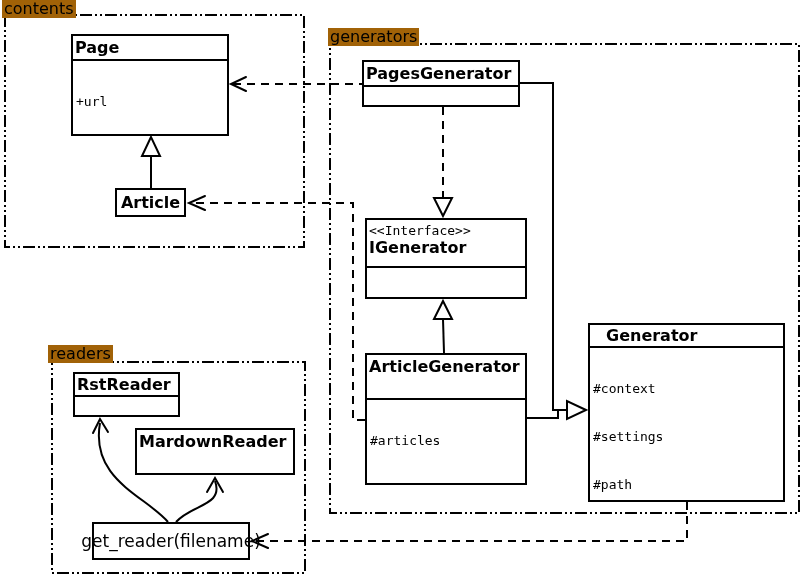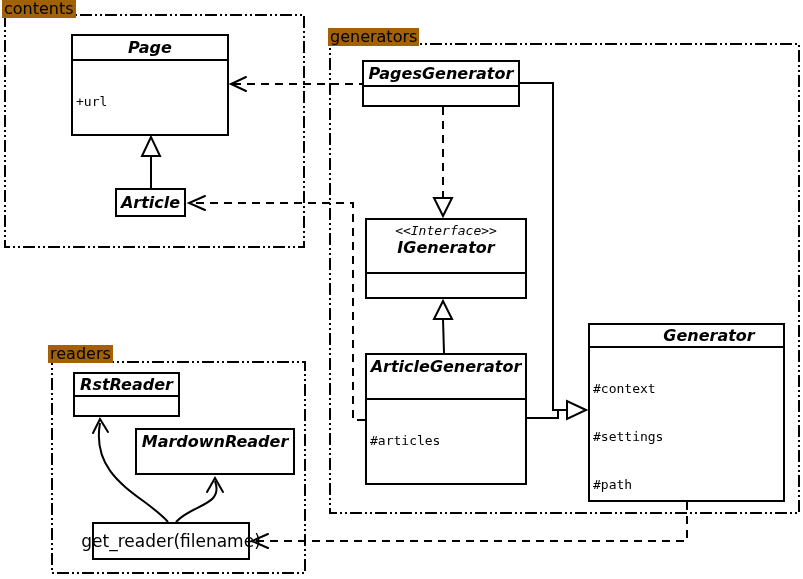--- a/index.html
+++ b/index.html
@@ -15,22 +15,22 @@
   .chev{fill:none;stroke:#000;stroke-width:2;stroke-linecap:round;}
   .pkg-label{
     position:absolute;z-index:3;background:#a16207;font-size:16px;line-height:18px;
     padding:0 2px;white-space:nowrap;
   }
   .cls{
     position:absolute;z-index:2;background:#fff;border:2px solid #000;
     box-sizing:border-box;display:flex;flex-direction:column;overflow:hidden;
   }
   .ct{
-    font-weight:bold;font-size:16px;line-height:19px;text-align:center;
-    padding:2px 2px;flex:none;font-style:italic;
+    font-weight:bold;font-size:16px;line-height:19px;text-align:left;
+    padding:2px 2px;flex:none;
   }
   .stereo{
     font-weight:normal;font-family:"DejaVu Sans Mono",monospace;
     font-size:13px;line-height:15px;
   }
   .sec{
     border-top:2px solid #000;padding:1px 3px;flex:none;
     font-family:"DejaVu Sans Mono",monospace;font-size:13px;line-height:16px;
     white-space:pre;
   }
@@ -120,21 +120,21 @@
   </div>
 
   <div class="cls" style="left:362px;top:60px;width:158px;height:47px;">
     <div class="ct">PagesGenerator</div>
     <div class="sec" style="flex:1;">
       
     </div>
   </div>
 
   <div class="cls" style="left:365px;top:218px;width:162px;height:81px;">
-    <div class="ct" style="padding:3px 2px 15px 2px;">
+    <div class="ct" style="padding:3px 2px 9px 2px;">
       <div class="stereo">&lt;&lt;Interface&gt;&gt;</div>
       <div>IGenerator</div>
     </div>
     <div class="sec" style="flex:1;">
       <div class="ln">+generate_context()</div>
       
     </div>
   </div>
 
   <div class="cls" style="left:365px;top:353px;width:162px;height:132px;">
@@ -142,21 +142,21 @@
     <div class="sec" style="flex:1;margin-top:20px;">
       <div class="ln">#articles</div>
       <div class="ln">#dates</div>
       
       
     </div>
 
   </div>
 
   <div class="cls" style="left:588px;top:323px;width:197px;height:179px;">
-    <div class="ct" style="padding:1px 9px;margin-left:45px;">Generator</div>
+    <div class="ct" style="padding:1px 16px;">Generator</div>
     <div class="sec" style="flex:1;">
       <div class="ln">#context</div>
       <div class="ln">#settings</div>
       <div class="ln">#path</div>
       
       
       
     </div>
 
   </div>

